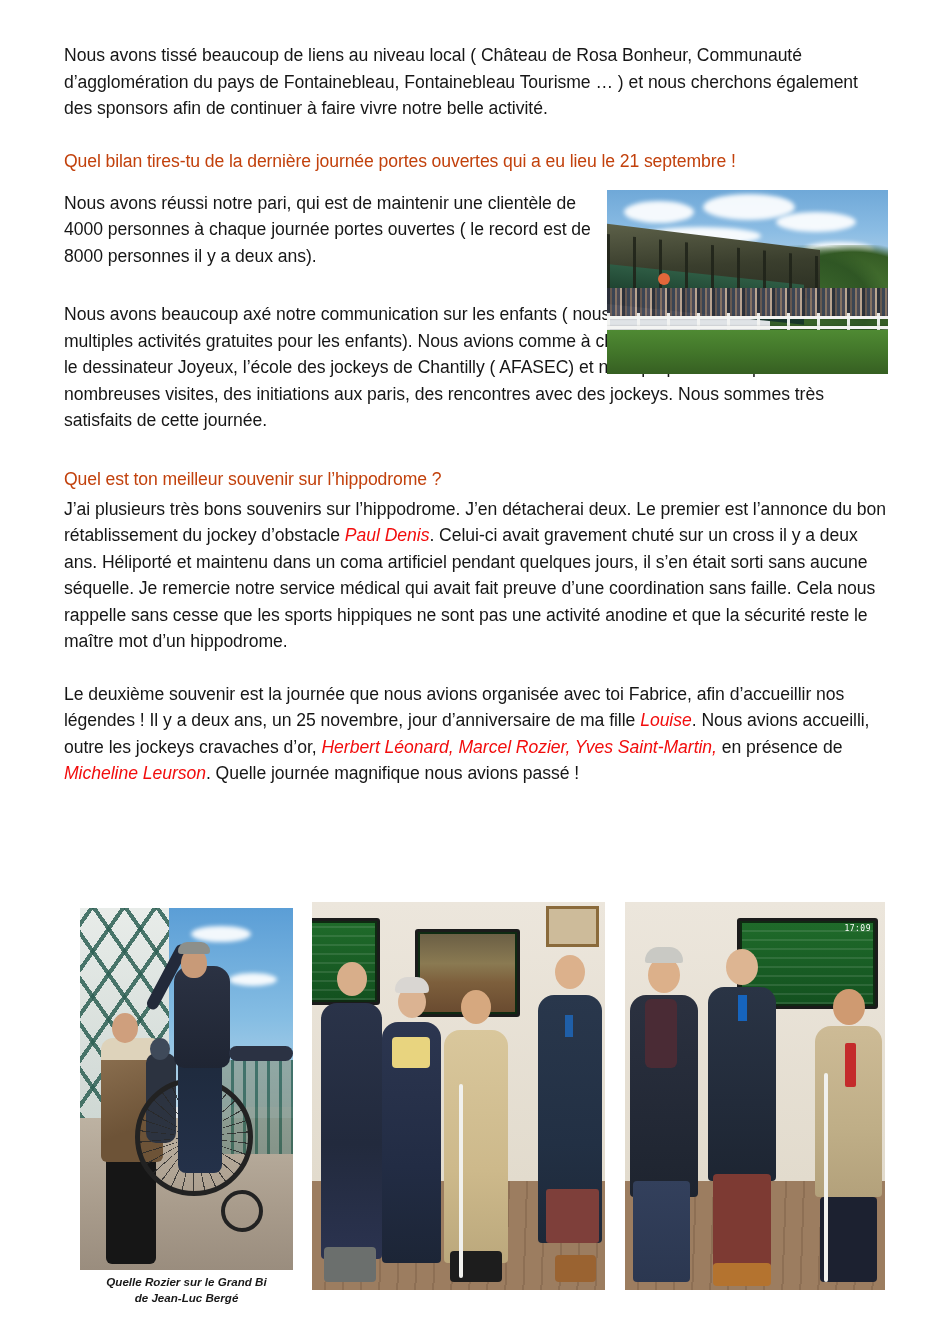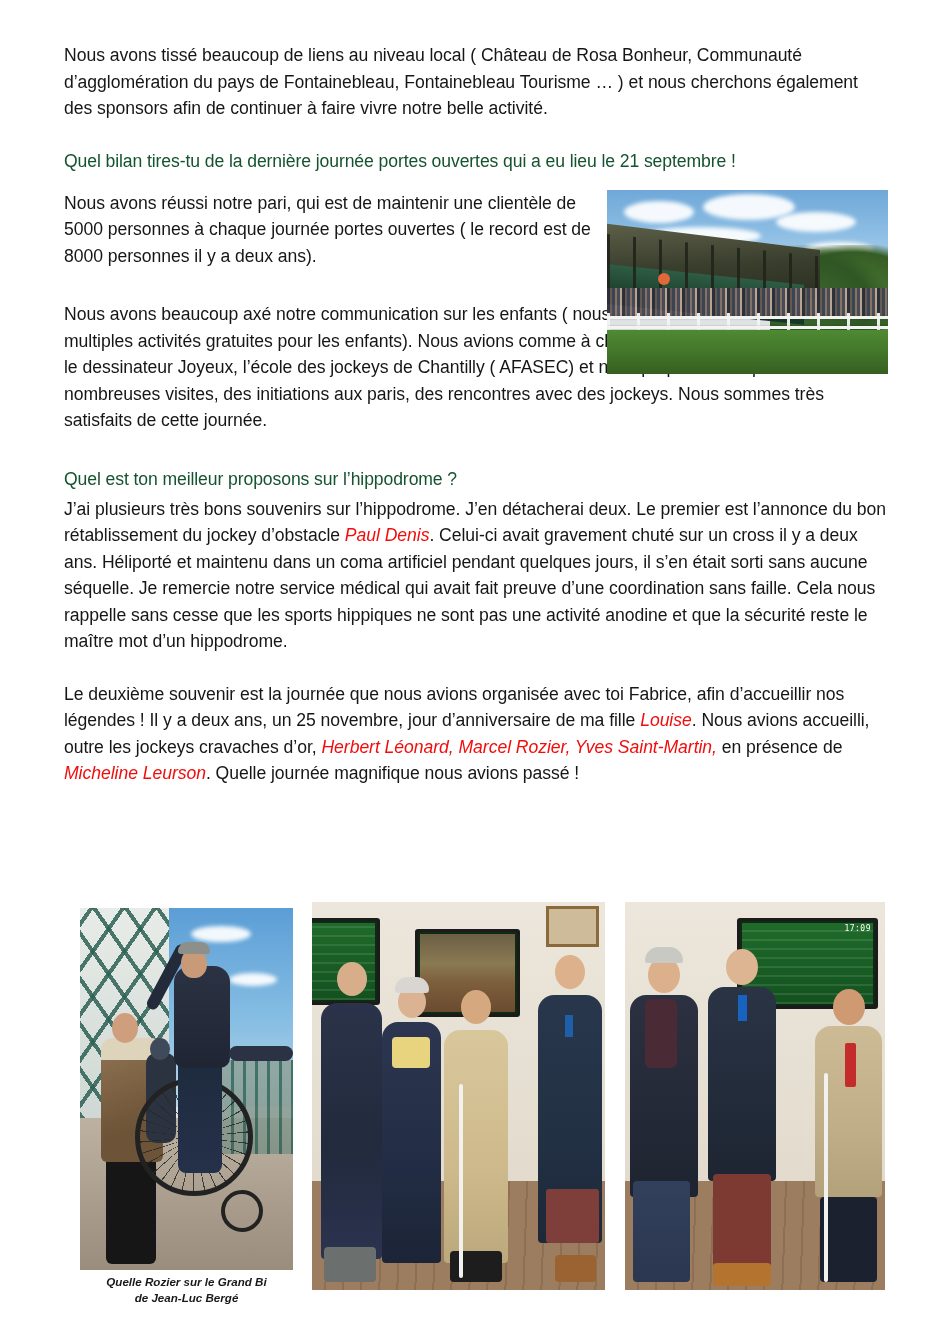--- a/index.html
+++ b/index.html
@@ -40,21 +40,21 @@
     letter-spacing: -0.05px;
     color: #161616;
     text-align: left;
   }
 
   h2.question {
     margin: 0 0 4px 0;
     font-size: 17.6px;
     line-height: 26px;
     font-weight: 400;
-    color: #14532d;
+    color: #c2410c;
     letter-spacing: -0.1px;
   }
 
   .spacer-sm { height: 12px; }
   .spacer-md { height: 18px; }
 
   em.redname {
     color: #f20d0d;
     font-style: italic;
     font-weight: 400;
@@ -330,30 +330,30 @@
   <div class="content">
 
     <p class="body-text">Nous avons tissé beaucoup de liens au niveau local ( Château de Rosa Bonheur, Communauté d’agglomération du pays de Fontainebleau, Fontainebleau Tourisme … ) et nous cherchons également des sponsors afin de continuer à faire vivre notre belle activité.</p>
 
     <div class="spacer-sm"></div>
 
     <h2 class="question">Quel bilan tires-tu de la dernière journée portes ouvertes qui a eu lieu le 21 septembre !</h2>
 
     <div class="float-block">
       <div class="spacer-sm"></div>
-      <p class="body-text narrow">Nous avons réussi notre pari, qui est de maintenir une clientèle de 5000 personnes à chaque journée portes ouvertes ( le record est de 8000 personnes il y a deux ans).</p>
+      <p class="body-text narrow">Nous avons réussi notre pari, qui est de maintenir une clientèle de 4000 personnes à chaque journée portes ouvertes ( le record est de 8000 personnes il y a deux ans).</p>
     </div>
 
     <div class="spacer-md"></div>
 
     <p class="body-text">Nous avons beaucoup axé notre communication sur les enfants ( nous proposons à chaque fois de multiples activités gratuites pour les enfants). Nous avions comme à chaque fois l’association Avon’ânes, le dessinateur Joyeux, l’école des jockeys de Chantilly ( AFASEC) et nous proposons au public de nombreuses visites, des initiations aux paris, des rencontres avec des jockeys. Nous sommes très satisfaits de cette journée.</p>
 
     <div class="spacer-md"></div>
 
-    <h2 class="question">Quel est ton meilleur proposons sur l’hippodrome ?</h2>
+    <h2 class="question">Quel est ton meilleur souvenir sur l’hippodrome ?</h2>
 
     <p class="body-text"><span>J’ai plusieurs très bons souvenirs sur l’hippodrome. J’en détacherai deux. Le premier est l’annonce du bon rétablissement du jockey d’obstacle </span><em class="redname">Paul Denis</em><span>. Celui-ci avait gravement chuté sur un cross il y a deux ans. Héliporté et maintenu dans un coma artificiel pendant quelques jours, il s’en était sorti sans aucune séquelle. Je remercie notre service médical qui avait fait preuve d’une coordination sans faille. Cela nous rappelle sans cesse que les sports hippiques ne sont pas une activité anodine et que la sécurité reste le maître mot d’un hippodrome.</span></p>
 
     <div class="spacer-sm"></div>
 
     <p class="body-text"><span>Le deuxième souvenir est la journée que nous avions organisée avec toi Fabrice, afin d’accueillir nos légendes ! Il y a deux ans, un 25 novembre, jour d’anniversaire de ma fille </span><em class="redname">Louise</em><span>.  Nous avions accueilli, outre les jockeys cravaches d’or, </span><em class="redname">Herbert Léonard, Marcel Rozier, Yves Saint-Martin,</em><span> en présence de </span><em class="redname">Micheline Leurson</em><span>. Quelle journée magnifique nous avions passé !</span></p>
 
   </div>
 
   <figure class="photo" id="photo-grandstand" style="margin:0;">

